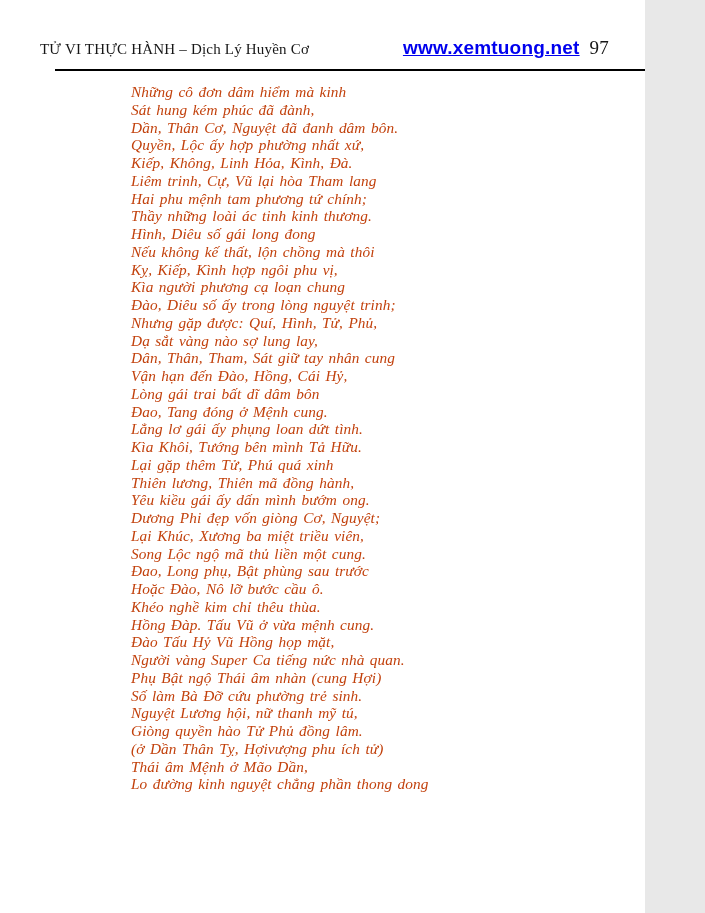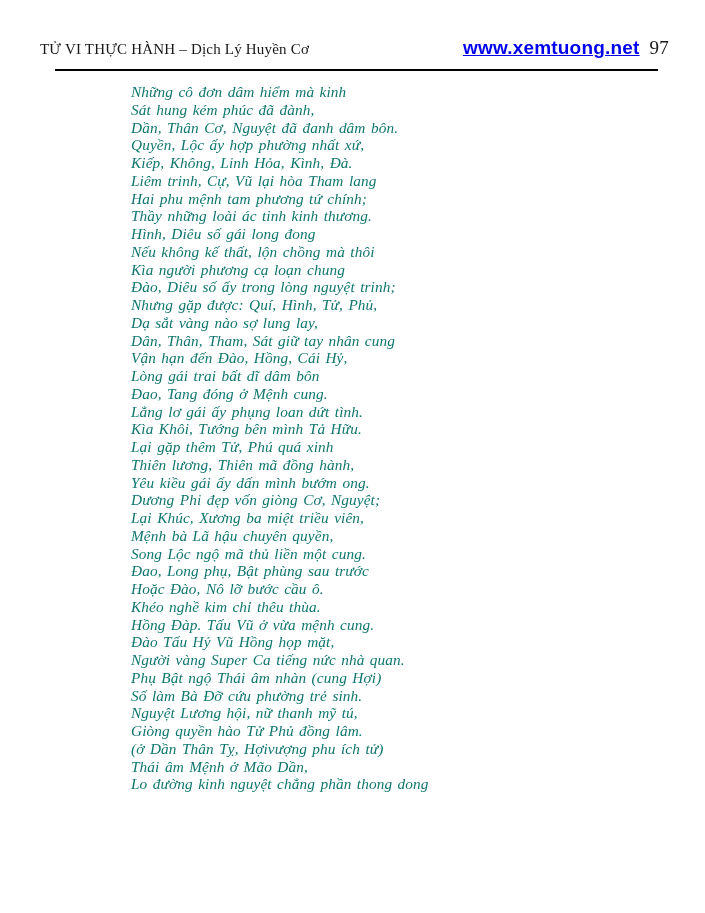--- a/index.html
+++ b/index.html
@@ -2,21 +2,21 @@
 <html><head>
 <meta charset="utf-8">
 <style>
   html, body {
     margin: 0;
     padding: 0;
     background: #e8e8e8;
   }
   .page {
     position: relative;
-    width: 705px;
+    width: 645px;
     height: 913px;
     background: #ffffff;
     overflow: hidden;
     font-family: "Liberation Serif", "DejaVu Serif", serif;
     color: #111111;
   }
   .header {
     position: absolute;
     top: 37px;
     left: 40px;
@@ -57,21 +57,21 @@
     border-top: 2px solid #000000;
   }
   .poem {
     position: absolute;
     top: 83px;
     left: 131px;
     right: 40px;
     font-style: italic;
     font-size: 15.3px;
     line-height: 17.75px;
-    color: #0f766e;
+    color: #c2410c;
     word-spacing: 1.5px;
     letter-spacing: 0.1px;
   }
   .poem-line {
     white-space: nowrap;
   }
 </style>
 </head>
 <body>
 
@@ -91,36 +91,36 @@
       <div class="poem-line">Những cô đơn dâm hiểm mà kinh</div>
       <div class="poem-line">Sát hung kém phúc đã đành,</div>
       <div class="poem-line">Dần, Thân Cơ, Nguyệt đã đanh dâm bôn.</div>
       <div class="poem-line">Quyền, Lộc ấy hợp phường nhất xứ,</div>
       <div class="poem-line">Kiếp, Không, Linh Hỏa, Kình, Đà.</div>
       <div class="poem-line">Liêm trinh, Cự, Vũ lại hòa Tham lang</div>
       <div class="poem-line">Hai phu mệnh tam phương tứ chính;</div>
       <div class="poem-line">Thầy những loài ác tinh kinh thương.</div>
       <div class="poem-line">Hình, Diêu số gái long đong</div>
       <div class="poem-line">Nếu không kế thất, lộn chồng mà thôi</div>
+      <div class="poem-line">Kỵ, Kiếp, Kình hợp ngôi phu vị,</div>
       <div class="poem-line">Kìa người phương cạ loạn chung</div>
       <div class="poem-line">Đào, Diêu số ấy trong lòng nguyệt trinh;</div>
       <div class="poem-line">Nhưng gặp được: Quí, Hình, Tử, Phủ,</div>
       <div class="poem-line">Dạ sắt vàng nào sợ lung lay,</div>
       <div class="poem-line">Dân, Thân, Tham, Sát giữ tay nhân cung</div>
       <div class="poem-line">Vận hạn đến Đào, Hồng, Cái Hỷ,</div>
       <div class="poem-line">Lòng gái trai bất dĩ  dâm bôn</div>
       <div class="poem-line">Đao, Tang đóng ở Mệnh cung.</div>
       <div class="poem-line">Lẳng lơ gái ấy phụng loan dứt tình.</div>
       <div class="poem-line">Kìa Khôi, Tướng bên mình Tả Hữu.</div>
       <div class="poem-line">Lại gặp thêm Tử, Phú quá xinh</div>
       <div class="poem-line">Thiên lương, Thiên mã đồng hành,</div>
       <div class="poem-line">Yêu kiều gái ấy dấn mình bướm ong.</div>
       <div class="poem-line">Dương Phi đẹp vốn giòng Cơ, Nguyệt;</div>
       <div class="poem-line">Lại Khúc, Xương ba miệt triều viên,</div>
-      <div class="poem-line">Mệnh bà Lã hậu chuyên quyền,</div>
       <div class="poem-line">Song Lộc ngộ mã thủ liền một cung.</div>
       <div class="poem-line">Đao, Long phụ, Bật phùng sau trước</div>
       <div class="poem-line">Hoặc Đào, Nô lỡ bước cầu ô.</div>
       <div class="poem-line">Khéo nghề kim chỉ thêu thùa.</div>
       <div class="poem-line">Hồng Đàp. Tấu Vũ ở vừa mệnh cung.</div>
       <div class="poem-line">Đào Tấu Hỷ Vũ Hồng họp mặt,</div>
       <div class="poem-line">Người vàng Super Ca tiếng nức nhà quan.</div>
       <div class="poem-line">Phụ Bật ngộ Thái âm nhàn (cung Hợi)</div>
       <div class="poem-line">Số làm Bà Đỡ cứu phường trẻ sinh.</div>
       <div class="poem-line">Nguyệt Lương hội, nữ thanh mỹ tú,</div>

